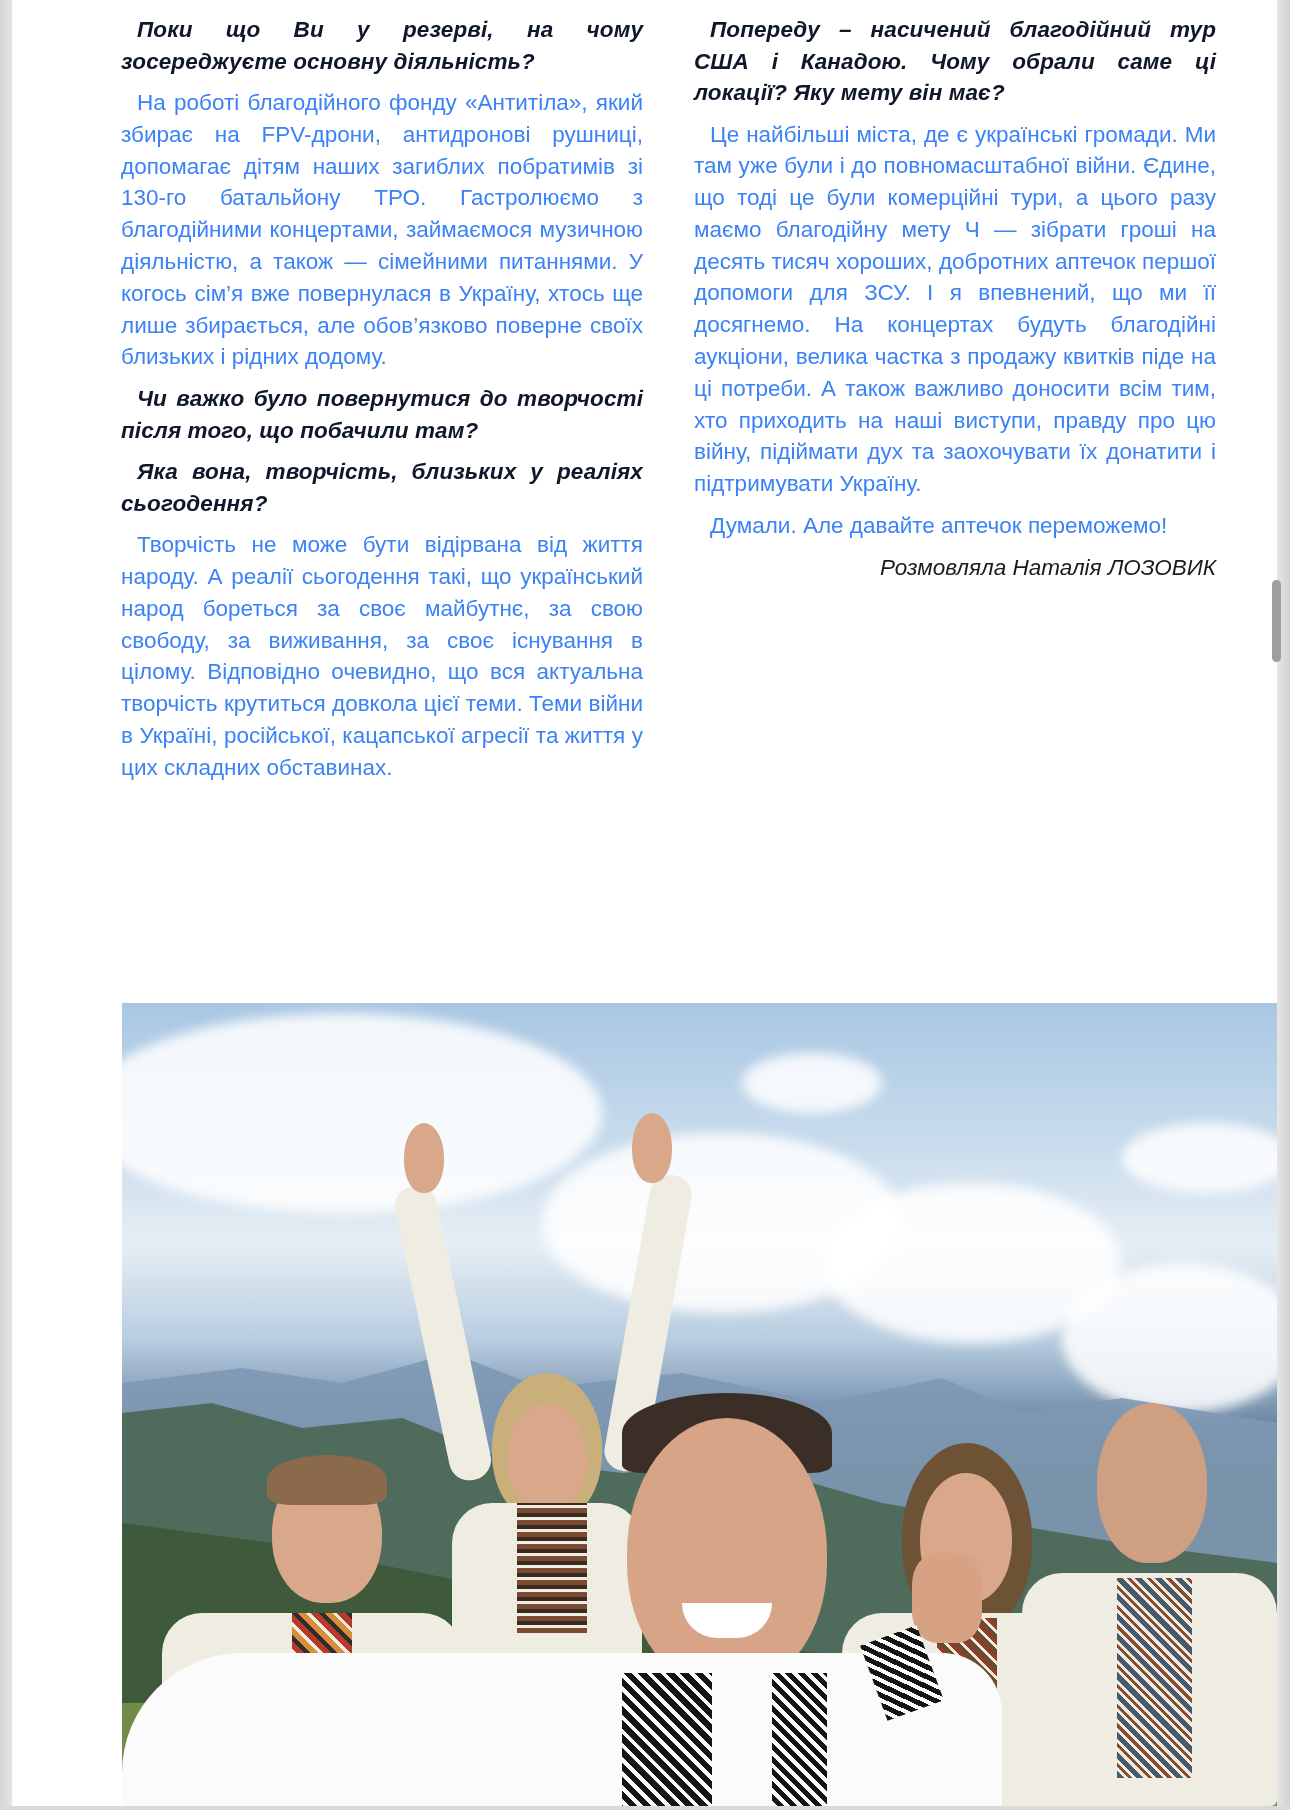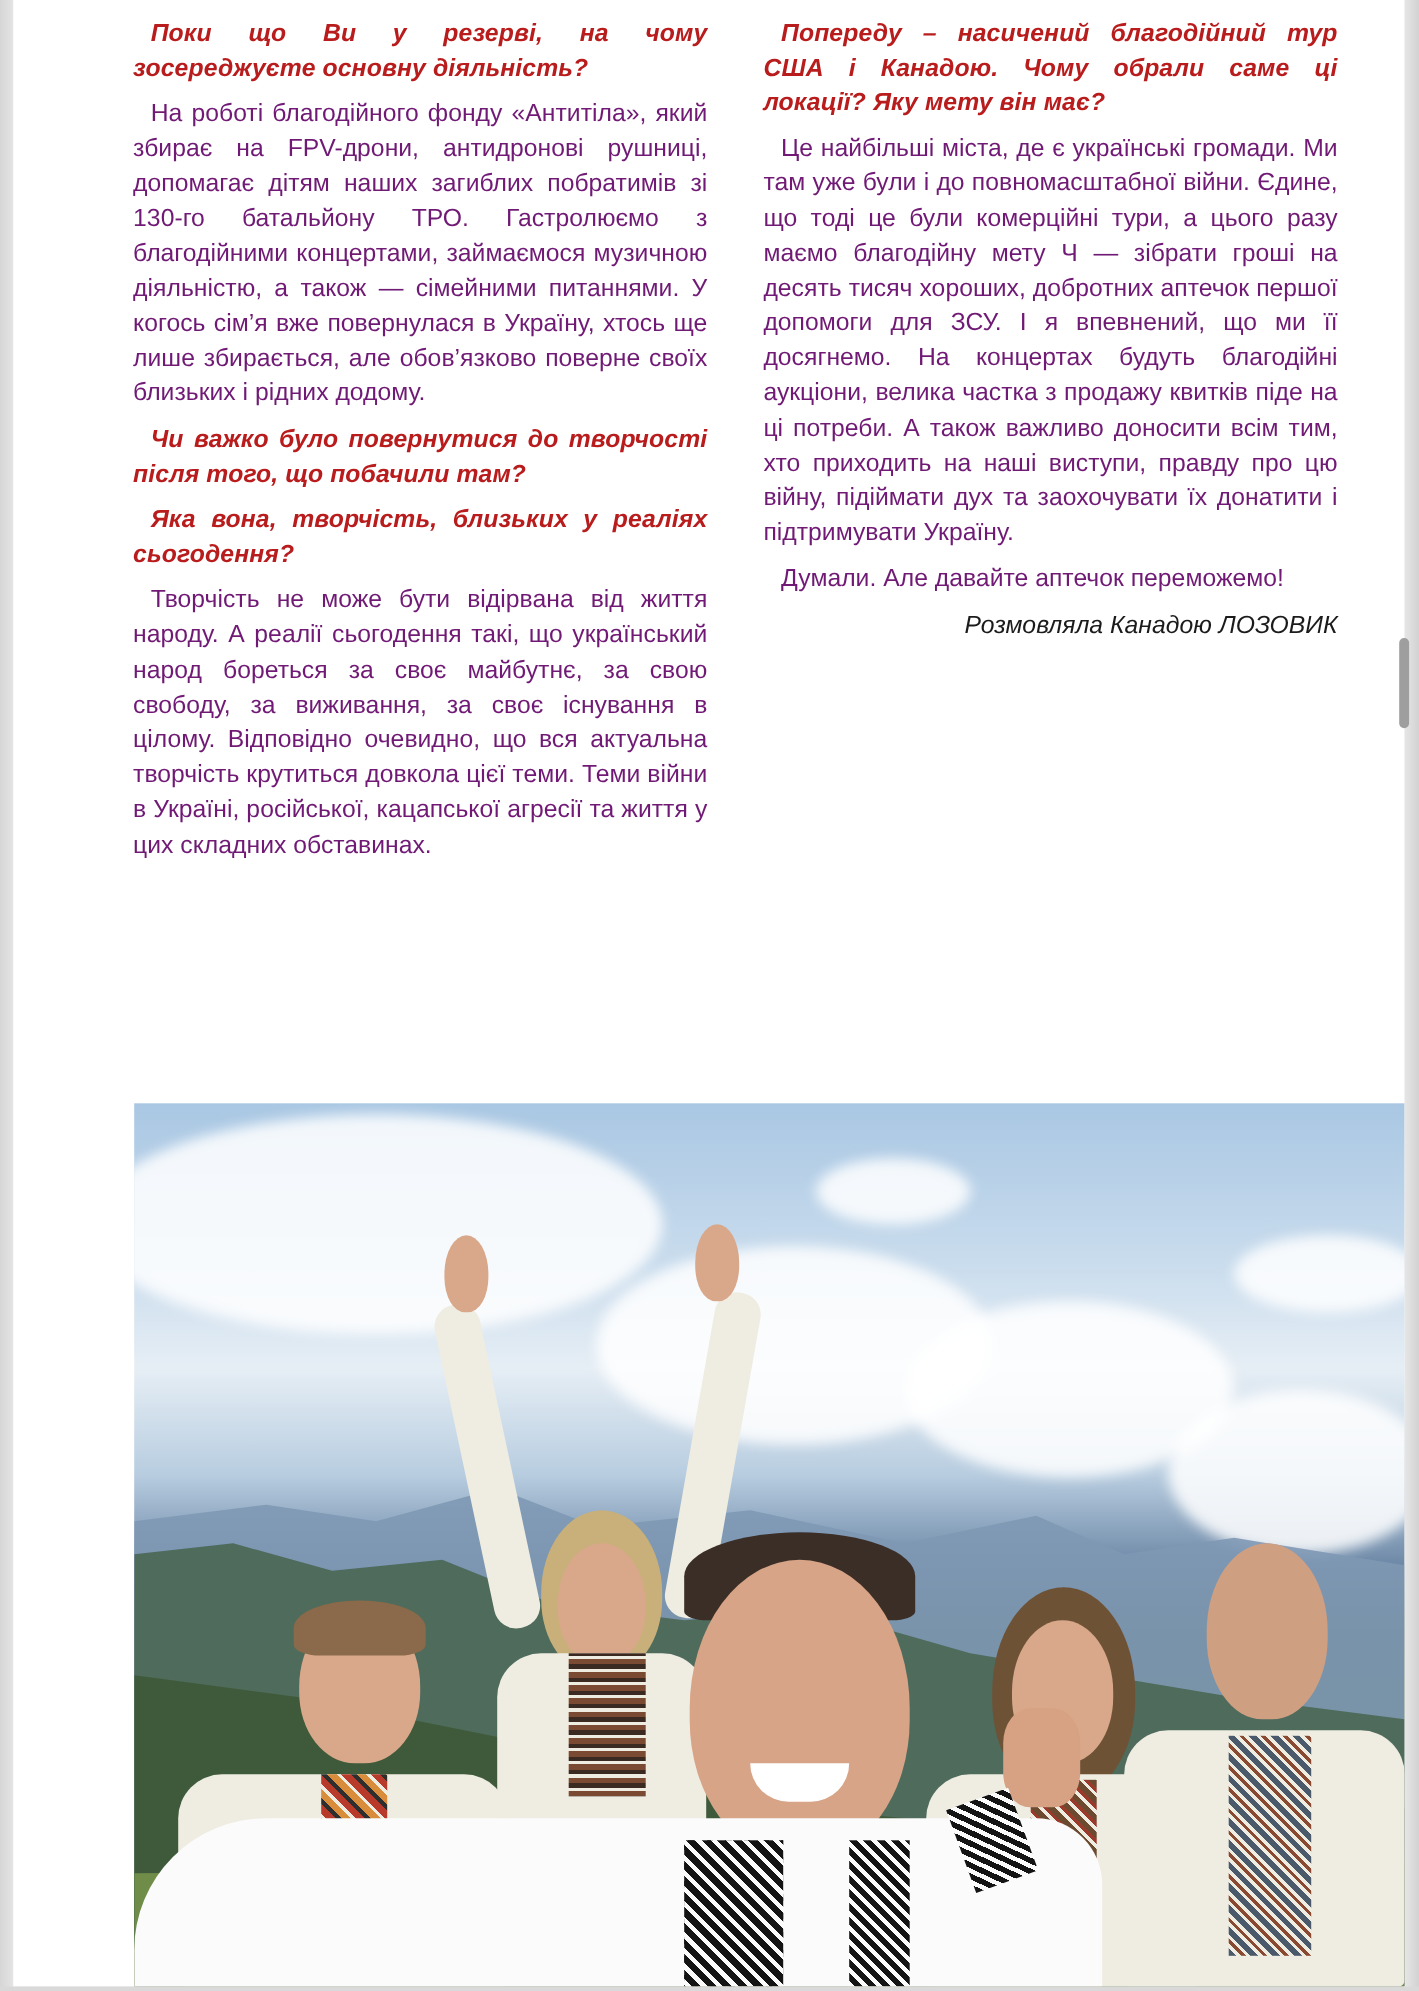--- a/index.html
+++ b/index.html
@@ -34,28 +34,28 @@
     position: absolute; top: 14px; width: 522px;
     color: #1b1b1b;
   }
   .col-left { left: 109px; }
   .col-right { left: 682px; }
   .q {
     font-weight: bold; font-style: italic;
     font-size: 22.5px; line-height: 31.5px;
     text-align: justify; text-indent: 16px;
     margin: 0 0 10px 0;
-    color: #b91c1c;
+    color: #0f172a;
     letter-spacing: 0.1px;
   }
   .a {
     font-size: 22.5px; line-height: 31.8px;
     text-align: justify; text-indent: 16px;
     margin: 0 0 10px 0;
-    color: #701a75;
+    color: #3b82f6;
     hyphens: manual;
   }
   .byline {
     font-style: italic; font-size: 22.5px; line-height: 31px;
     text-align: right; margin: 6px 0 0 0; color: #1b1b1b;
   }
   .photo {
     position: absolute; left: 110px; top: 1003px; width: 1155px; height: 803px;
     overflow: hidden;
     background: linear-gradient(to bottom, #a9c7e3 0%, #c9dced 18%, #e6eef5 30%, #b8cde0 42%, #6f8aa8 52%, #4c6a58 60%, #4f6f42 72%, #6a8c45 86%, #7d9a52 100%);
@@ -78,21 +78,21 @@
     <p class="a">На роботі благодійного фонду «Антитіла», який збирає на FPV-дрони, антидронові рушниці, допомагає дітям наших загиблих побратимів зі 130-го батальйону ТРО. Гастролюємо з благодійними концертами, займаємося музичною діяльністю, а також — сімейними питаннями. У когось сім’я вже повернулася в Україну, хтось ще лише збирається, але обов’язково поверне своїх близьких і рідних додому.</p>
     <p class="q">Чи важко було повернутися до творчості після того, що побачили там?</p>
     <p class="q">Яка вона, творчість, близьких у реаліях сьогодення?</p>
     <p class="a">Творчість не може бути відірвана від життя народу. А реалії сьогодення такі, що український народ бореться за своє майбутнє, за свою свободу, за виживання, за своє існування в цілому. Відповідно очевидно, що вся актуальна творчість крутиться довкола цієї теми. Теми війни в Україні, російської, кацапської агресії та життя у цих складних обставинах.</p>
   </div>
 
   <div class="col col-right">
     <p class="q">Попереду – насичений благодійний тур США і Канадою. Чому обрали саме ці локації? Яку мету він має?</p>
     <p class="a">Це найбільші міста, де є українські громади. Ми там уже були і до повномасштабної війни. Єдине, що тоді це були комерційні тури, а цього разу  маємо благодійну мету Ч — зібрати гроші на десять тисяч хороших, добротних аптечок першої допомоги для ЗСУ. І я впевнений, що ми її досягнемо. На концертах будуть благодійні аукціони, велика частка з продажу квитків піде на ці потреби. А також важливо доносити всім тим, хто приходить на наші виступи, правду про цю війну, підіймати дух та заохочувати їх донатити і підтримувати Україну.</p>
     <p class="a">Думали. Але давайте аптечок переможемо!</p>
-    <p class="byline">Розмовляла Канадою ЛОЗОВИК</p>
+    <p class="byline">Розмовляла Наталія ЛОЗОВИК</p>
   </div>
 
   <div class="photo">
 
     <div class="cloud" style="left:-40px;top:10px;width:520px;height:200px;"></div>
     <div class="cloud" style="left:420px;top:130px;width:360px;height:180px;"></div>
     <div class="cloud" style="left:700px;top:180px;width:300px;height:160px;"></div>
     <div class="cloud" style="left:940px;top:260px;width:240px;height:150px;"></div>
     <div class="cloud" style="left:1000px;top:120px;width:170px;height:70px;"></div>
     <div class="cloud" style="left:620px;top:50px;width:140px;height:60px;"></div>

